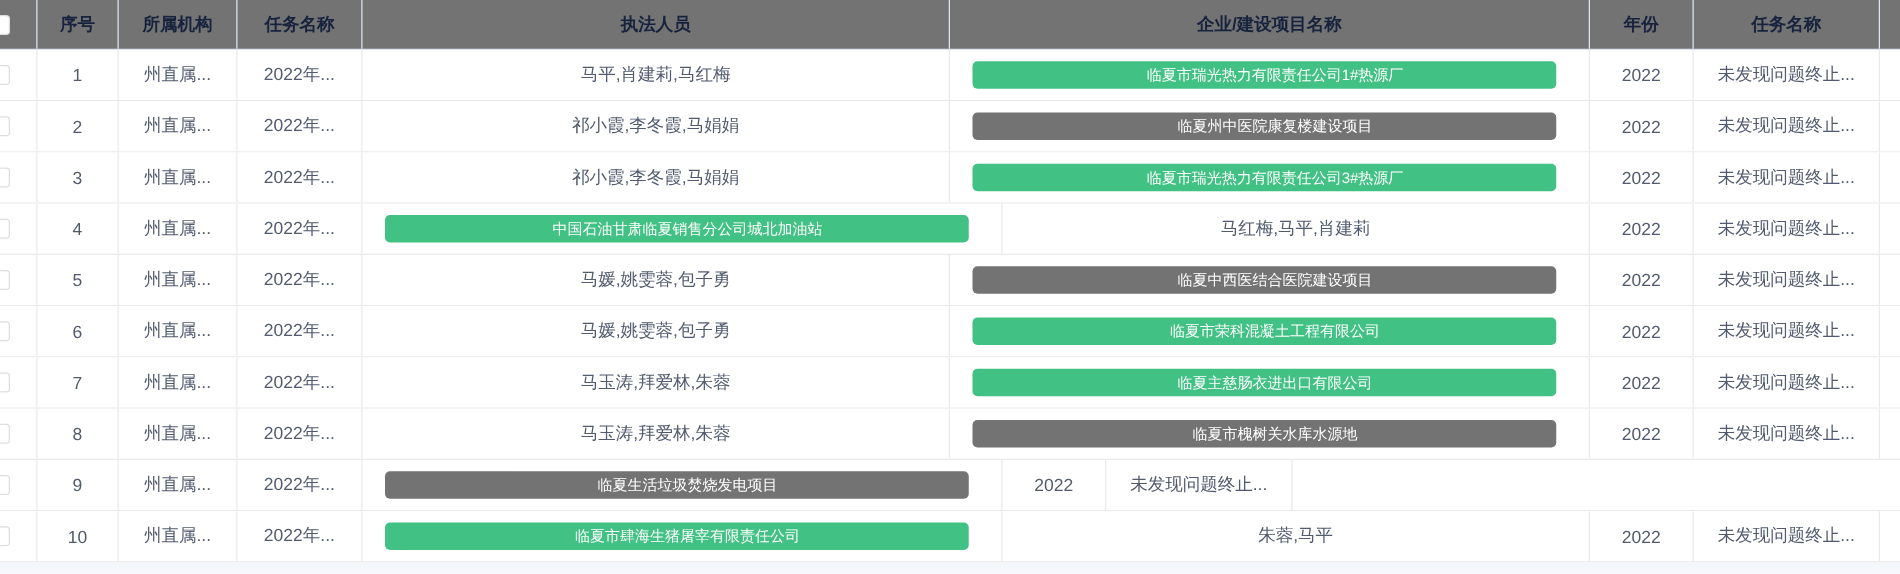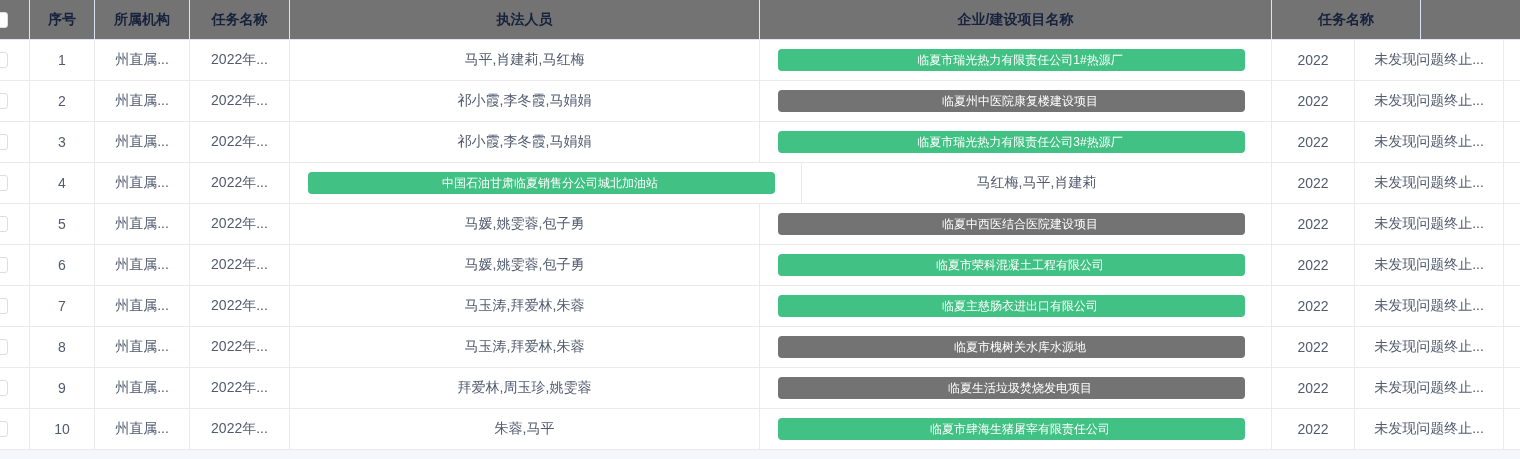--- a/index.html
+++ b/index.html
@@ -34,20 +34,21 @@
   <div class="thead">
     <div class="tr">
       <div class="th col-cb">
         <span class="checkbox"></span>
       </div>
       <div class="th col-index">序号</div>
       <div class="th col-org">所属机构</div>
       <div class="th col-task">任务名称</div>
       <div class="th col-personnel">执法人员</div>
       <div class="th col-project">企业/建设项目名称</div>
+      <div class="th col-year">年份</div>
       <div class="th col-result">任务名称</div>
       <div class="th col-extra"></div>
     </div>
   </div>
   <div class="tbody" id="tbody">
   <div class="tr">
     <div class="td col-cb">
       <span class="checkbox"></span>
     </div>
     <div class="td col-index">1</div>
@@ -174,39 +175,38 @@
     <div class="td col-extra"></div>
   </div>
 
   <div class="tr">
     <div class="td col-cb">
       <span class="checkbox"></span>
     </div>
     <div class="td col-index">9</div>
     <div class="td col-org">州直属...</div>
     <div class="td col-task">2022年...</div>
-    <div class="td col-personnel">拜爱林,周玉珍,姚雯蓉</div>
     <div class="td col-project">
       <span class="badge" data-color="blue">临夏生活垃圾焚烧发电项目</span>
     </div>
     <div class="td col-year">2022</div>
     <div class="td col-result">未发现问题终止...</div>
     <div class="td col-extra"></div>
   </div>
 
   <div class="tr">
     <div class="td col-cb">
       <span class="checkbox"></span>
     </div>
     <div class="td col-index">10</div>
     <div class="td col-org">州直属...</div>
     <div class="td col-task">2022年...</div>
+    <div class="td col-project">
+      <span class="badge" data-color="green">临夏市肆海生猪屠宰有限责任公司</span>
+    </div>
     <div class="td col-personnel">朱蓉,马平</div>
-    <div class="td col-project">
-      <span class="badge" data-color="green">临夏市肆海生猪屠宰有限责任公司</span>
-    </div>
     <div class="td col-year">2022</div>
     <div class="td col-result">未发现问题终止...</div>
     <div class="td col-extra"></div>
   </div>
 </div>
   <div class="scroll-strip"></div>
 </div>
 
 </body></html>

